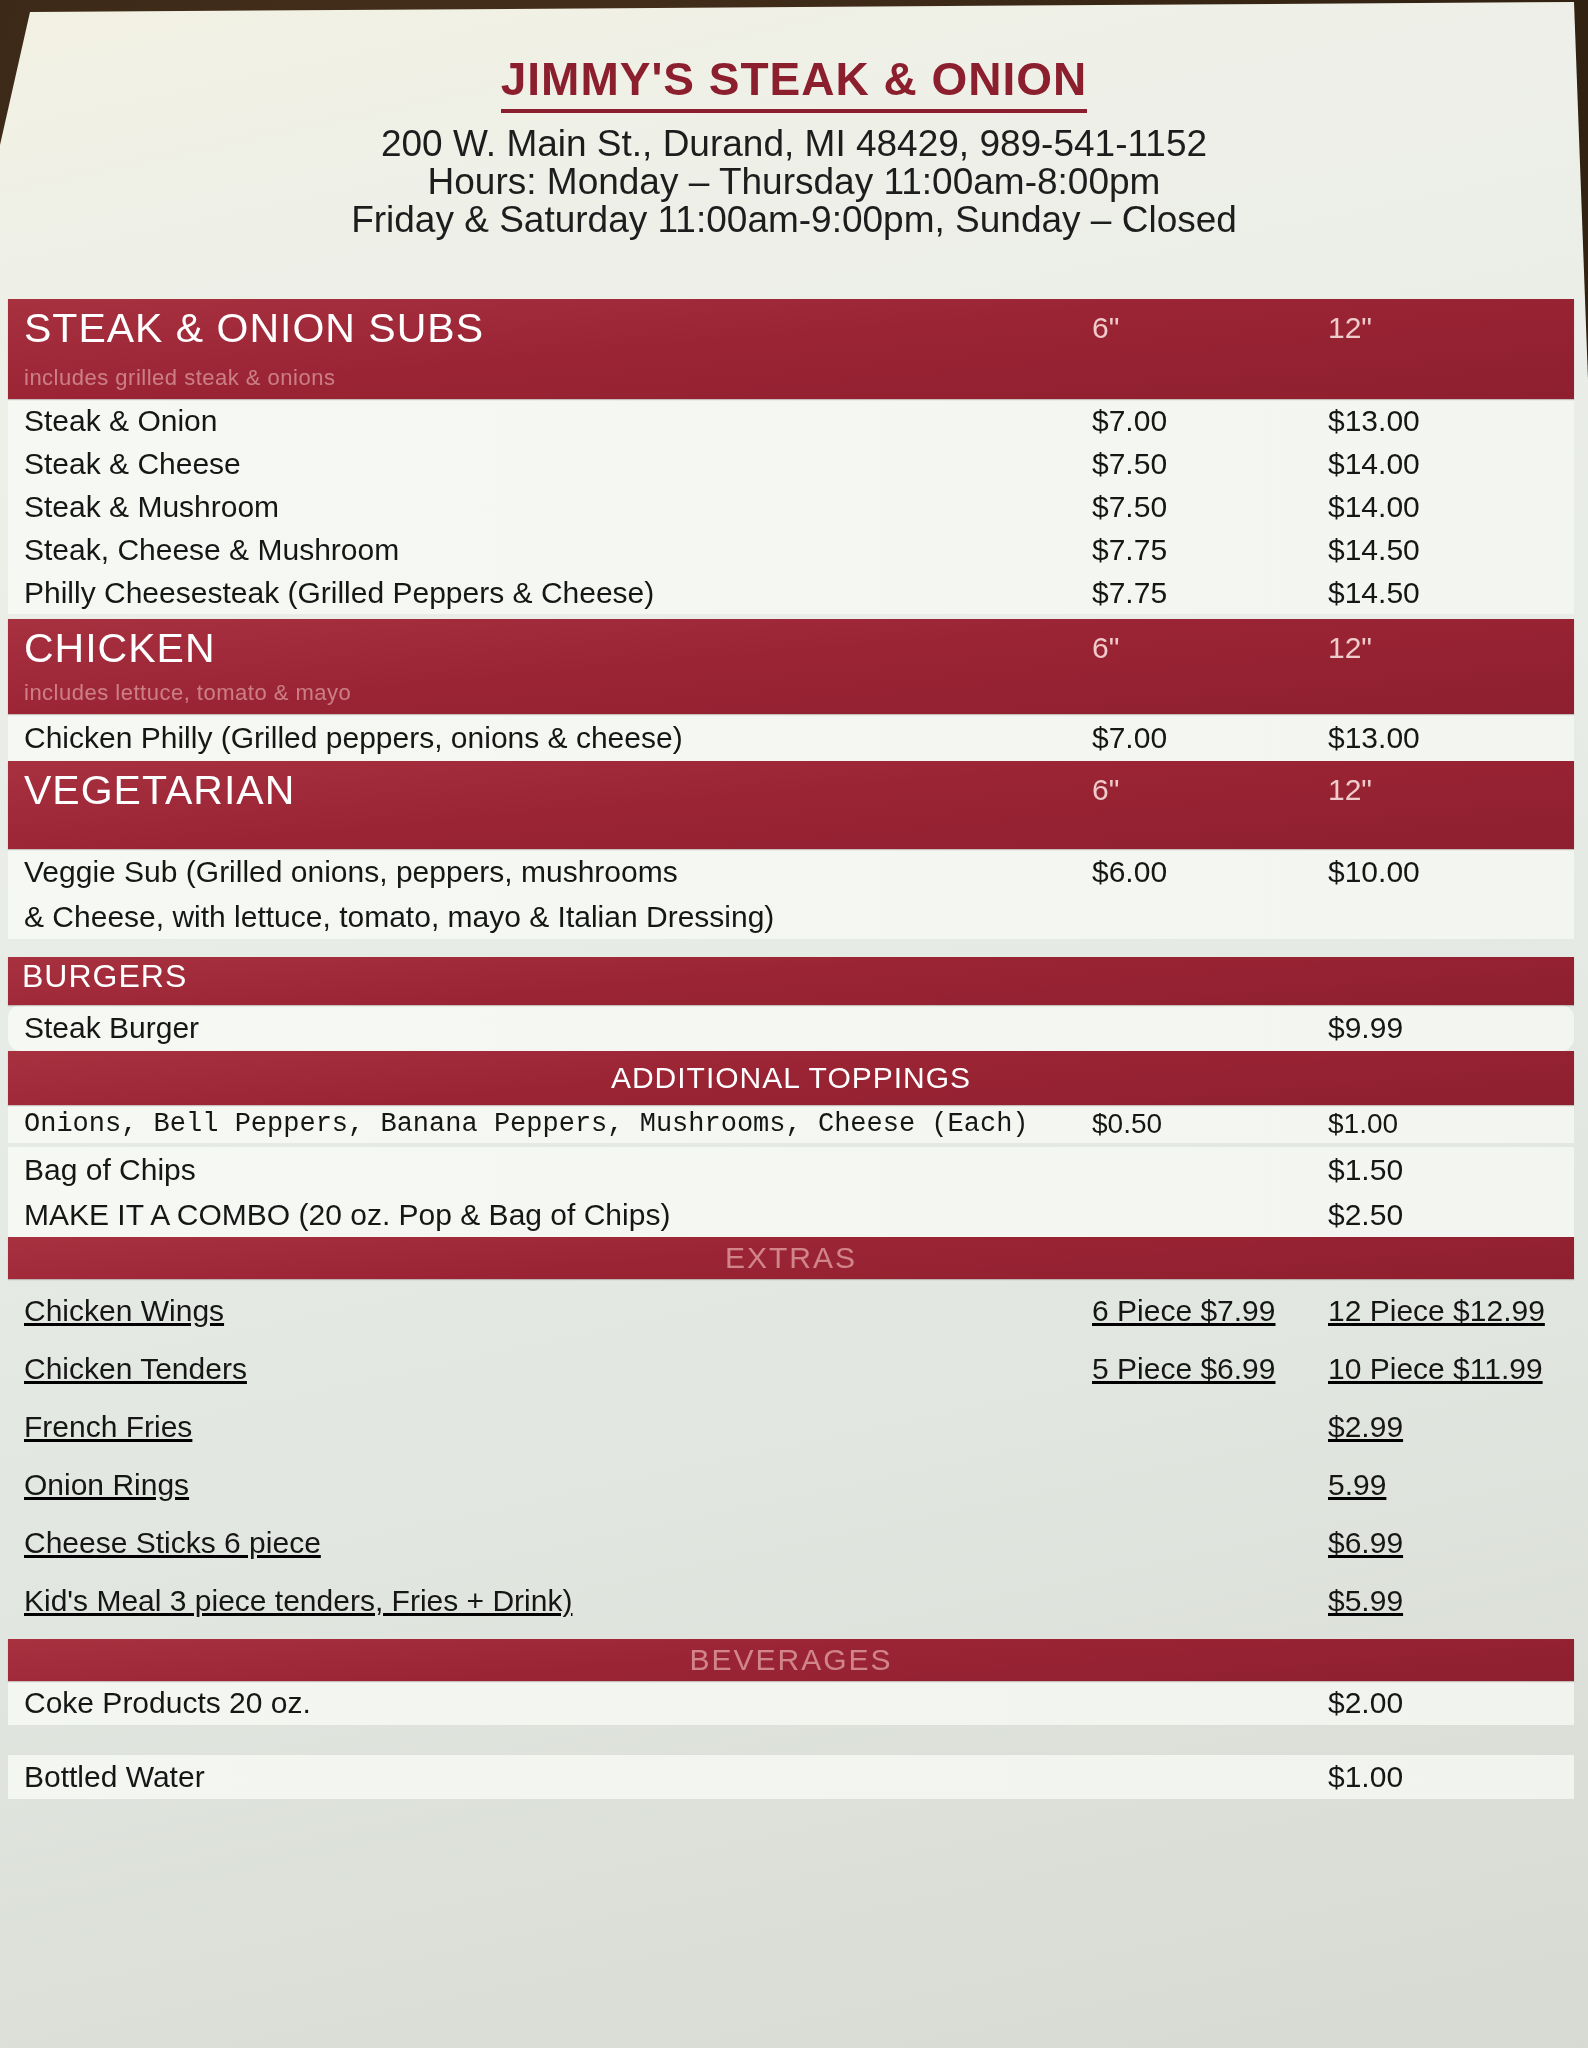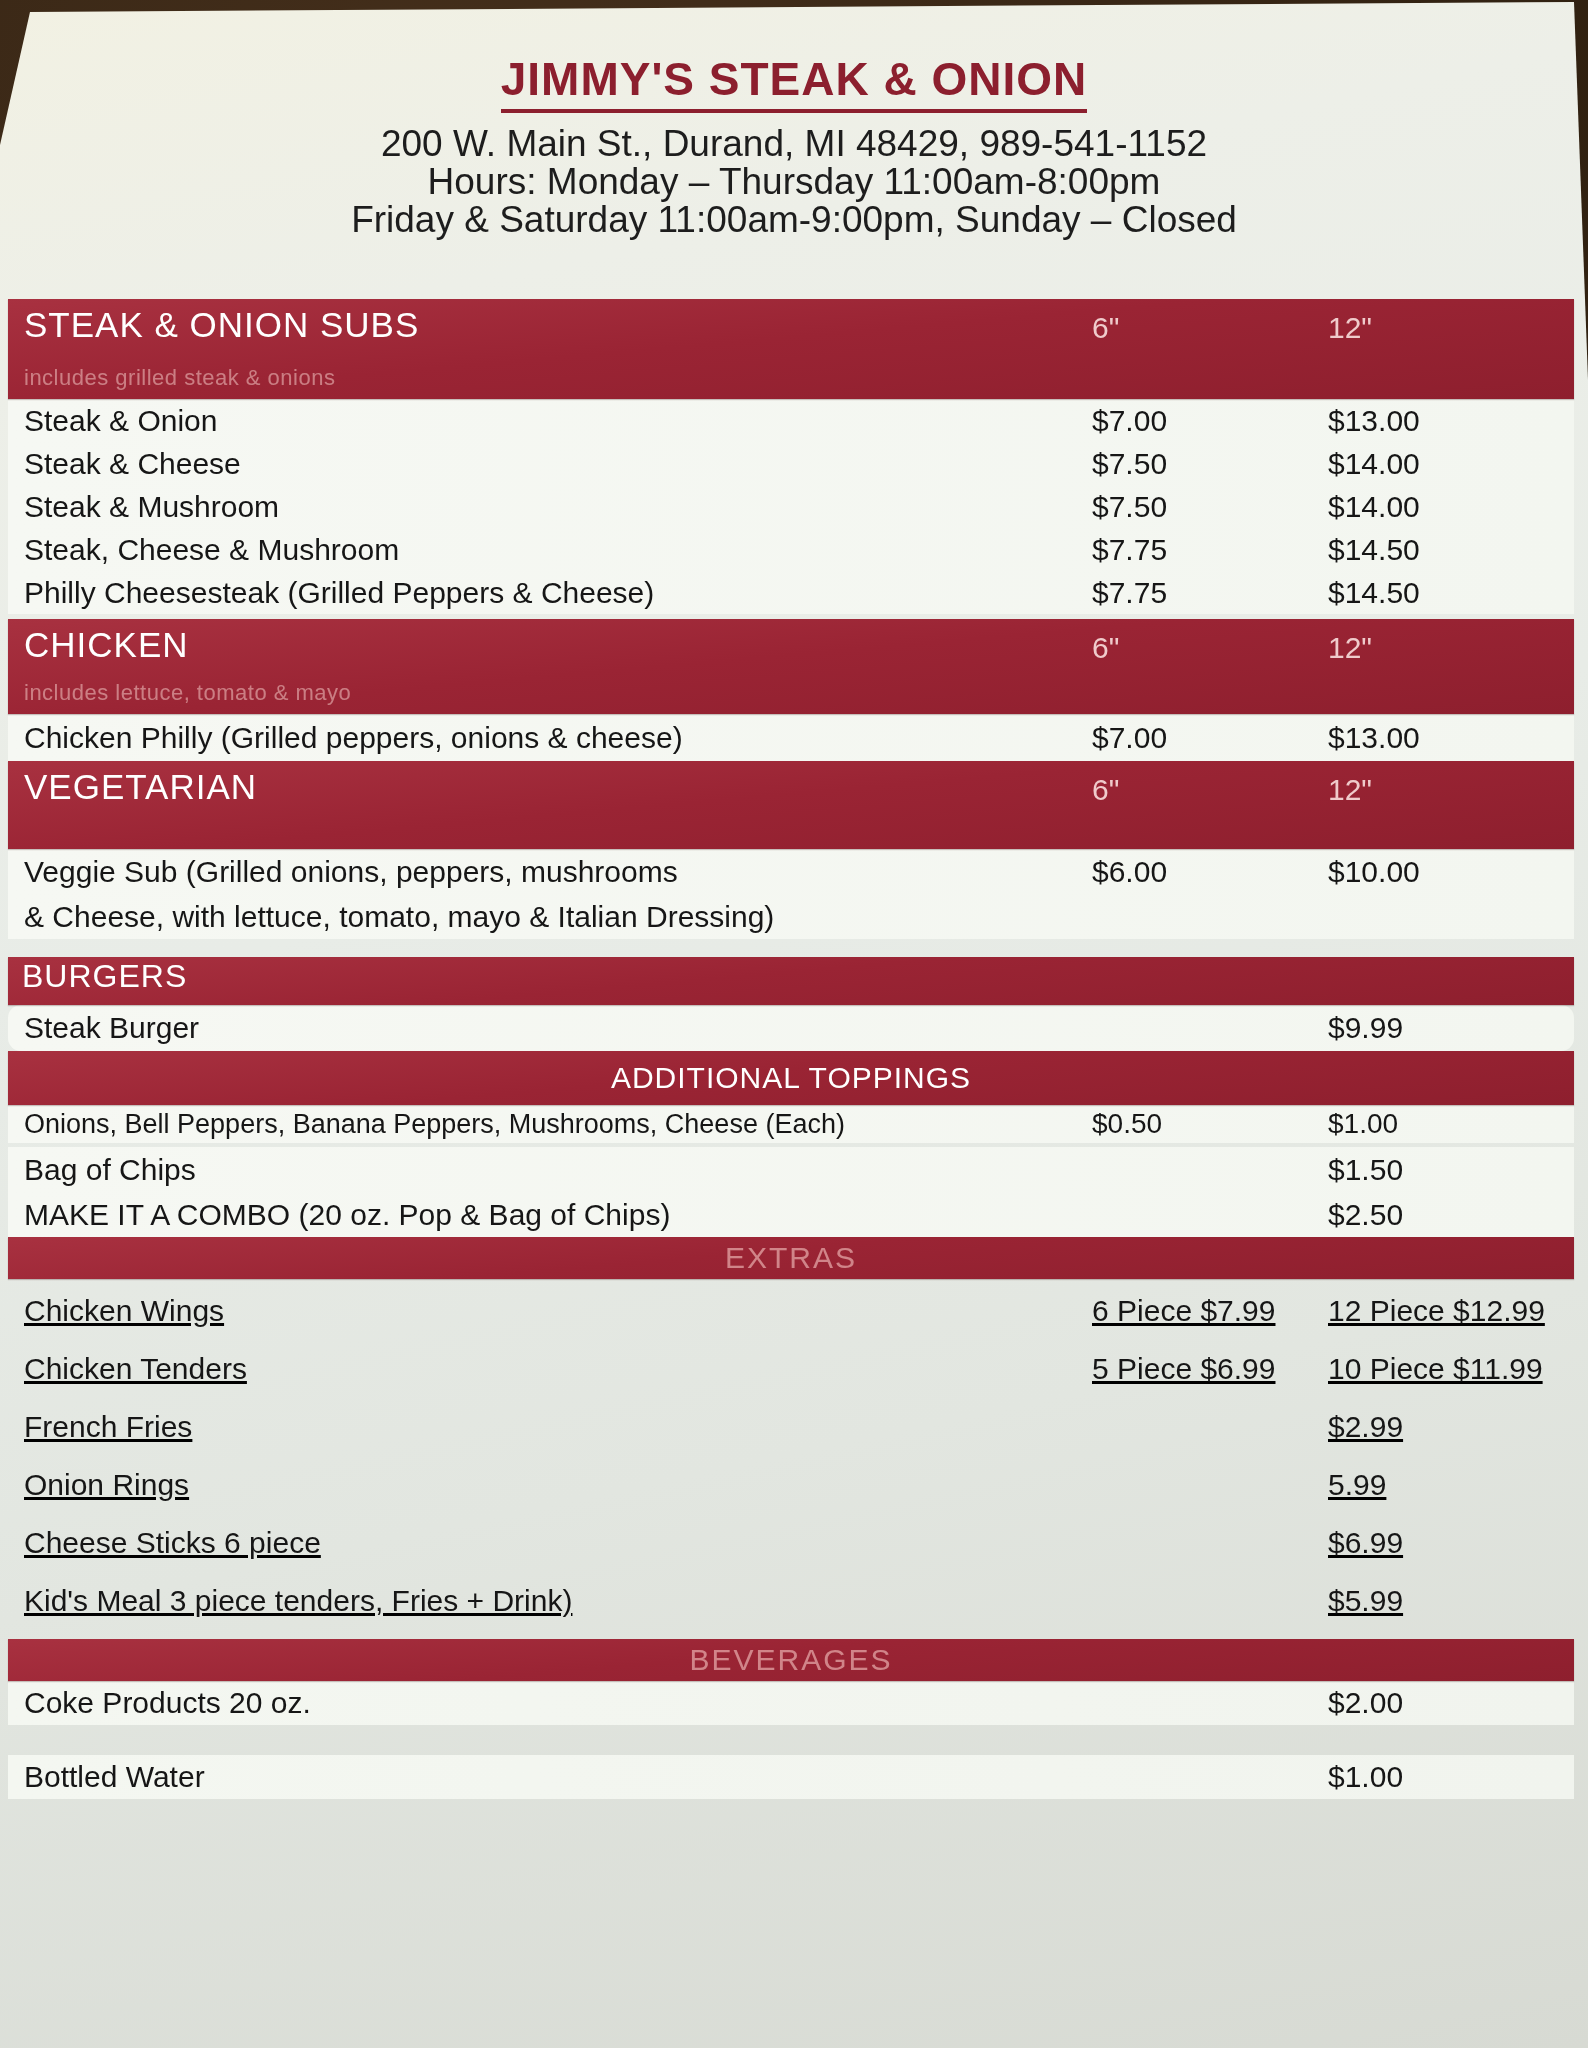--- a/index.html
+++ b/index.html
@@ -26,21 +26,21 @@
 
   .menu { margin:60px 14px 0 8px; }
 
   .band {
     position:relative; color:#fff;
     background: linear-gradient(175deg, #a83140 0%, #9a2434 45%, #8e1f2e 100%);
     display:grid; grid-template-columns:1076px 236px 1fr;
     box-shadow: 0 1px 1px rgba(60,20,20,0.25);
   }
   .band-main { display:flex; flex-direction:column; justify-content:space-between; padding:8px 0 8px 16px; }
-  .band-title { font-size:35px; letter-spacing:1px; line-height:1.05; }
+  .band-title { font-size:41px; letter-spacing:1px; line-height:1.05; }
   .band-sub { font-size:22px; color:rgba(255,223,218,0.48); letter-spacing:0.5px; }
   .size { font-size:30px; color:rgba(255,233,230,0.85); padding-top:12px; padding-left:8px; }
 
   .item-row {
     display:grid; grid-template-columns:1076px 236px 1fr;
     align-items:center;
     background: linear-gradient(90deg, #f6f8f3 0%, #f3f6f0 100%);
   }
   .item-label { padding-left:16px; font-size:30px; color:#161616; white-space:nowrap; }
   .item-price { font-size:30px; color:#161616; padding-left:8px; white-space:nowrap; }
@@ -66,21 +66,21 @@
   .sec-3 .band-main { padding:3px 0 0 14px; }
   .sec-3 .band-title { font-size:32px; letter-spacing:1px; }
   .sec-3 .item-row { height:46px;border-radius:13px; }
 
   .sec-4 .band, .sec-5 .band, .sec-6 .band, .sec-7 .band { display:block; text-align:center; }
   .sec-4 .band-main, .sec-5 .band-main, .sec-6 .band-main, .sec-7 .band-main { padding:0; display:block; }
 
   .sec-4 .band { height:54px; }
   .sec-4 .band-title { font-size:30px; line-height:54px; letter-spacing:1px; }
   .sec-4 .item-row { height:38px; }
-  .sec-4 .item-label { font-size:27px; }
+  .sec-4 .item-label { font-size:27px;font-family:Liberation Mono, monospace; }
   .sec-4 .item-price { font-size:28px; }
 
   .sec-5 { margin-top:4px; }
   .sec-5 .band { height:36px; }
   .sec-5 .band-title { font-size:29px; line-height:36px; letter-spacing:1px; }
   .sec-5 .item-row { height:45px; }
 
   .sec-6 .band { height:42px; }
   .sec-6 .band-title { font-size:30px; line-height:42px; letter-spacing:2px; color:rgba(255,214,208,0.55); }
   .sec-6 .rows { padding-top:12px;text-decoration:underline; }

